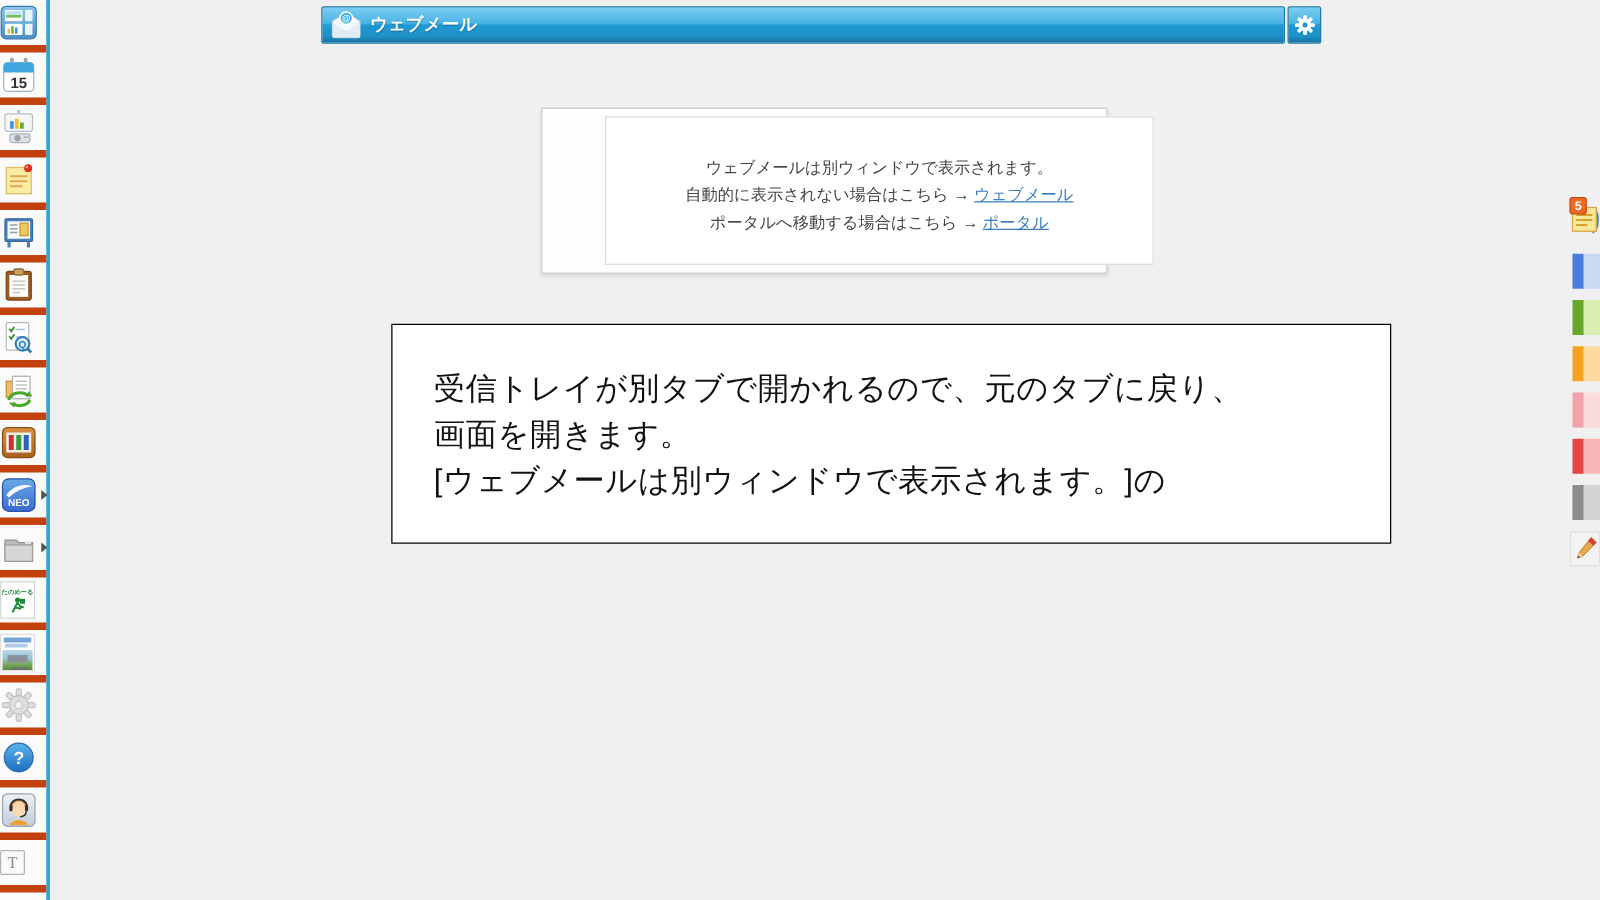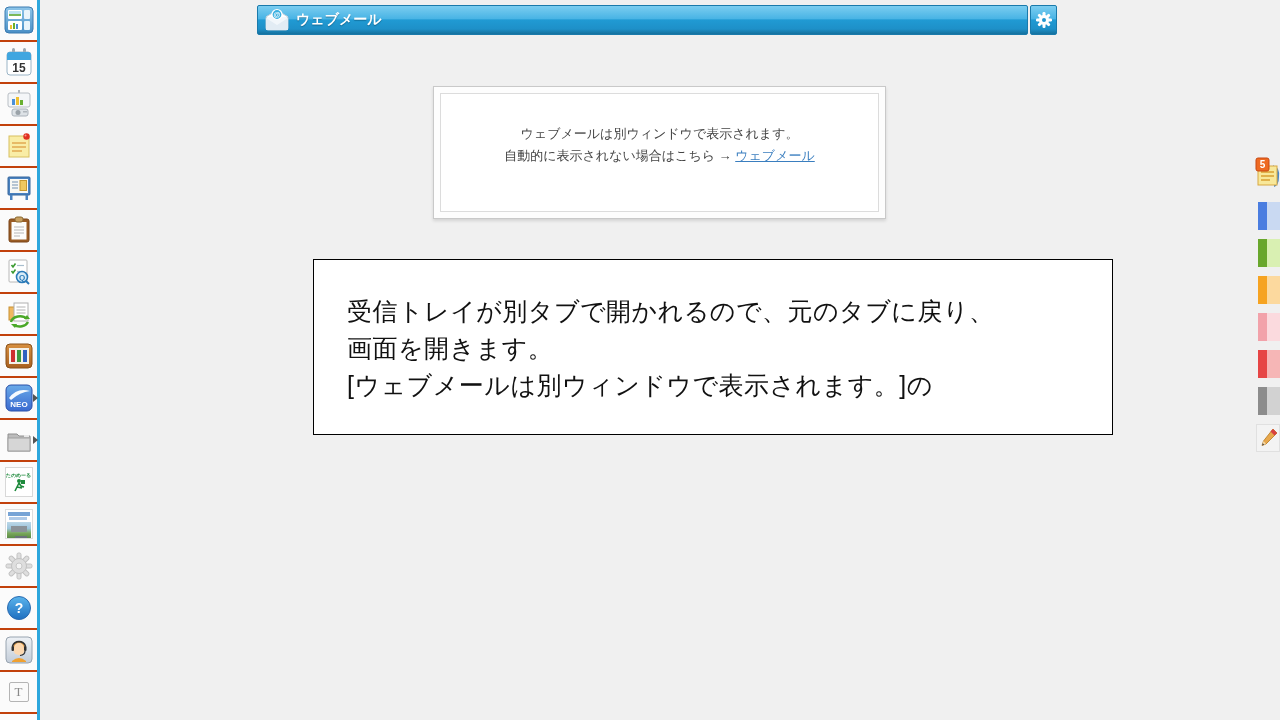--- a/index.html
+++ b/index.html
@@ -12,22 +12,22 @@
 
   
   .left-sidebar {
     position:absolute; left:0; top:0; width:40px; height:720px;
     background:#fbfbfb;
     border-right:3px solid #2da7dd;
     display:flex; flex-direction:column;
   }
   .ls-cell {
     height:42px; min-height:42px;
-    display:flex; align-items:center; justify-content:center;
-    border-bottom:2px solid #c2410c;
+    display:flex; align-items:center; 
+    border-bottom:6px solid #c2410c;
     position:relative;
     cursor:pointer;
   }
   .ls-cell .submenu-arrow {
     position:absolute; right:-1px; top:50%; transform:translateY(-50%);
     width:0; height:0;
     border-left:5px solid #555; border-top:4px solid transparent; border-bottom:4px solid transparent;
   }
   .tanomeru-box {
     width:28px; height:30px; background:#fff; border:1px solid #d8d8d8;
@@ -70,21 +70,21 @@
   
   .notice-panel {
     position:absolute; left:433px; top:86px; width:453px; height:133px;
     background:#fdfdfd; border:1px solid #c9c9c9;
     box-shadow:0 2px 3px rgba(0,0,0,.12);
     padding:6px;
   }
   .notice-inner {
     width:100%; height:100%; background:#fff; border:1px solid #dcdcdc;
     text-align:center; padding-top:29px;
-    font-size:13px; color:#444; line-height:22px;
+    font-size:13px; color:#444; line-height:22px;margin-left:44px;
   }
   .notice-inner a { color:#3a7ebf; text-decoration:underline; cursor:pointer; }
 
   
   .annotation-box {
     position:absolute; left:313px; top:259px; width:800px; height:176px;
     background:#fff; border:1px solid #000;
     padding:33px 20px 0 33px;
     font-size:25px; line-height:37px; color:#111;
     letter-spacing:.5px;
@@ -352,20 +352,23 @@
     </svg>
   </div>
 </div>
 
 <div class="notice-panel">
   <div class="notice-inner">
     <div>ウェブメールは別ウィンドウで表示されます。</div>
     <div>
       <span>自動的に表示されない場合はこちら → </span><a style="color: rgb(58, 126, 191);">ウェブメール</a>
     </div>
+    <div>
+      <span>ポータルへ移動する場合はこちら → </span><a style="color: rgb(58, 126, 191);">ポータル</a>
+    </div>
   </div>
 </div>
 
 <div class="annotation-box">
   <div>受信トレイが別タブで開かれるので、元のタブに戻り、</div>
   <div>画面を開きます。</div>
   <div>[ウェブメールは別ウィンドウで表示されます。]の</div>
 </div>
 
 <div class="right-rail">

